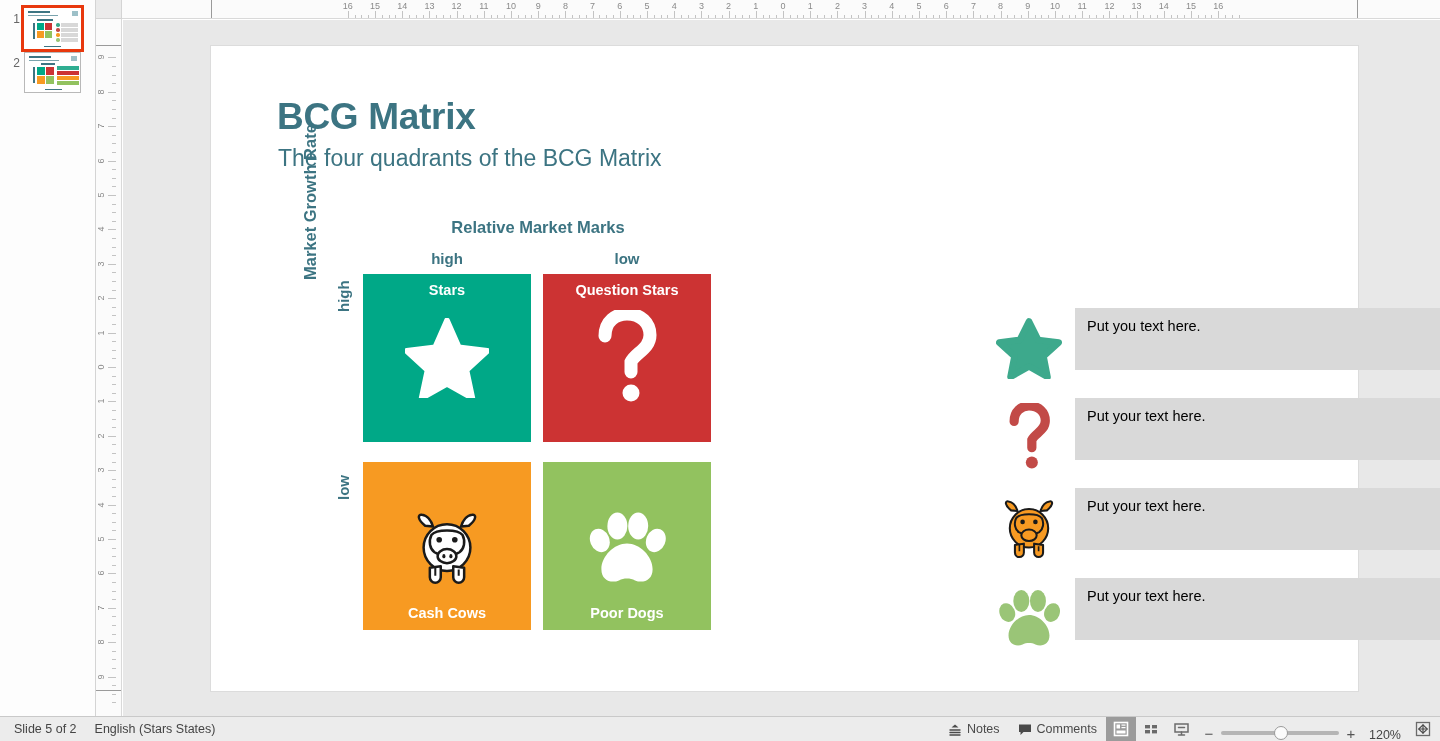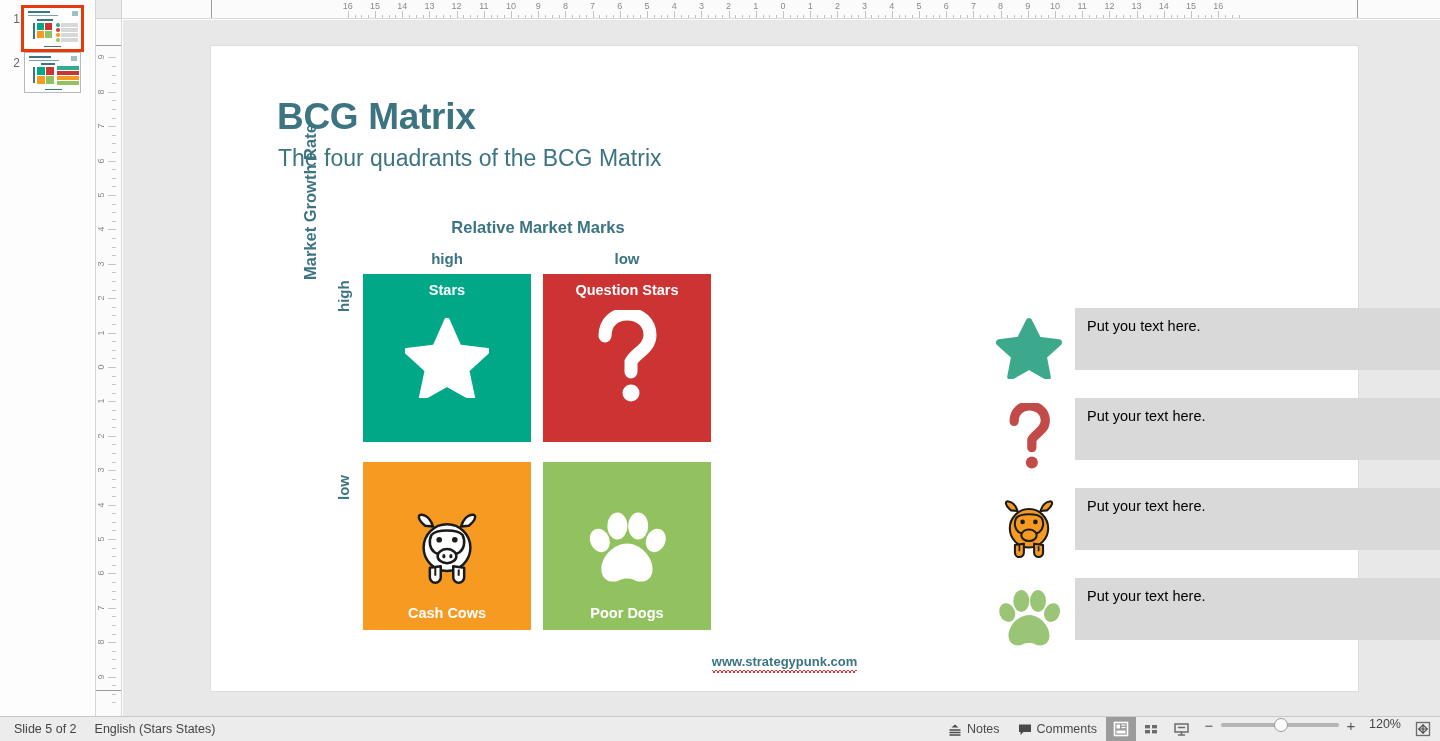--- a/index.html
+++ b/index.html
@@ -153,21 +153,21 @@
     background-size:4px 4px;
   }
 
   
   #statusbar{
     position:absolute; left:0; bottom:0; width:1440px; height:25px;
     background:#ececec; border-top:1px solid #c9c9c9;
     display:flex; align-items:center; font-size:12.5px; color:#444;
   }
   #sb-left{ display:flex; align-items:center; gap:18px; padding-left:14px; }
-  #sb-right{ margin-left:auto; display:flex; align-items:flex-start; height:25px; }
+  #sb-right{ margin-left:auto; display:flex; align-items:flex-end; height:25px; }
   .sb-btn{
     display:flex; align-items:center; gap:5px; padding:0 9px; height:25px;
     color:#4a4a4a;
   }
   .sb-iconbtn{
     width:30px; height:25px; display:flex; align-items:center; justify-content:center;
   }
   .sb-iconbtn.active{ background:#9b9b9b; }
   #zoom-slider{
     display:flex; align-items:center; gap:7px; padding:0 8px;
@@ -628,21 +628,20 @@
               <ellipse cx="64" cy="26" rx="12.5" ry="17"></ellipse>
               <ellipse cx="86" cy="44" rx="12" ry="15" transform="rotate(22 86 44)"></ellipse>
               <path d="M50 48 C66 48 82 64 82 80 C82 94 70 98 60 94 C54 91 46 91 40 94 C30 98 18 94 18 80 C18 64 34 48 50 48 Z"></path>
             </g>
           </svg>
         </div>
         <div class="rbox">Put your text here.</div>
       </div>
     </div>
 
-    <div id="footer-url"><span class="sq">www.strategypunk.com</span></div>
   </div>
 </div>
 
 <div id="statusbar">
   <div id="sb-left">
     <span>Slide 5 of 2</span>
     <span>English (Stars States)</span>
   </div>
   <div id="sb-right">
     <div class="sb-btn">

